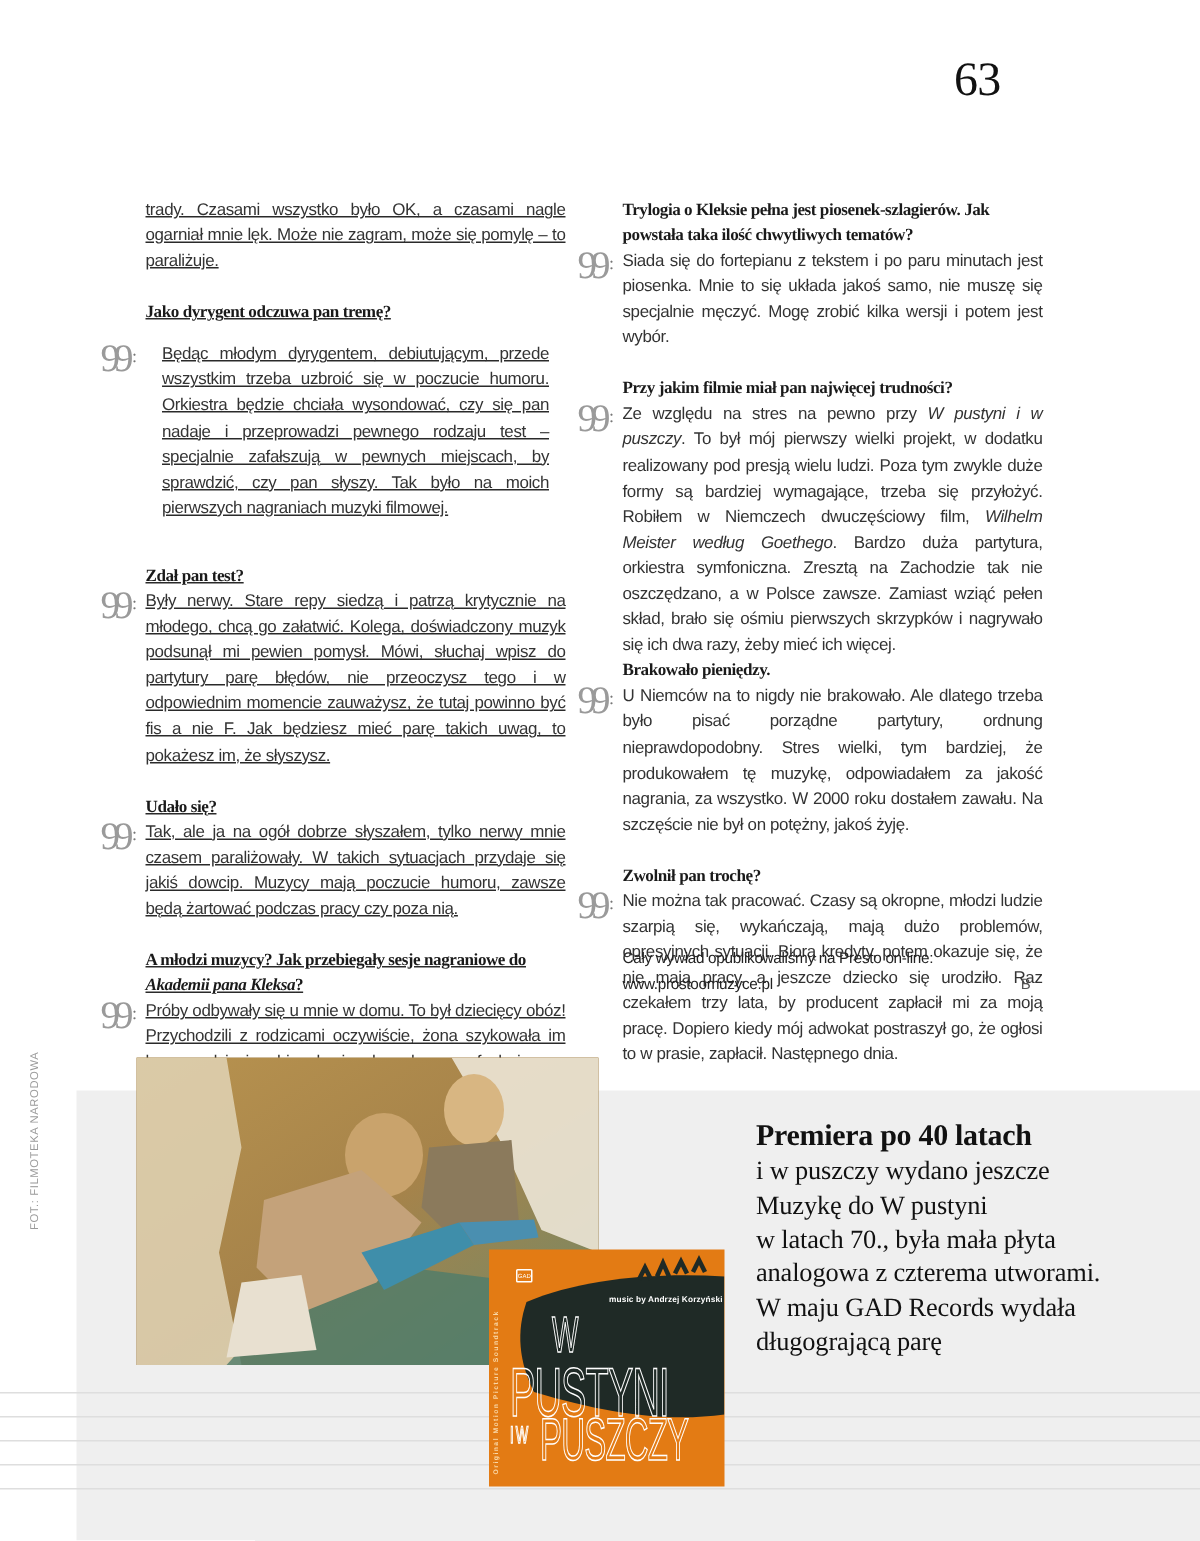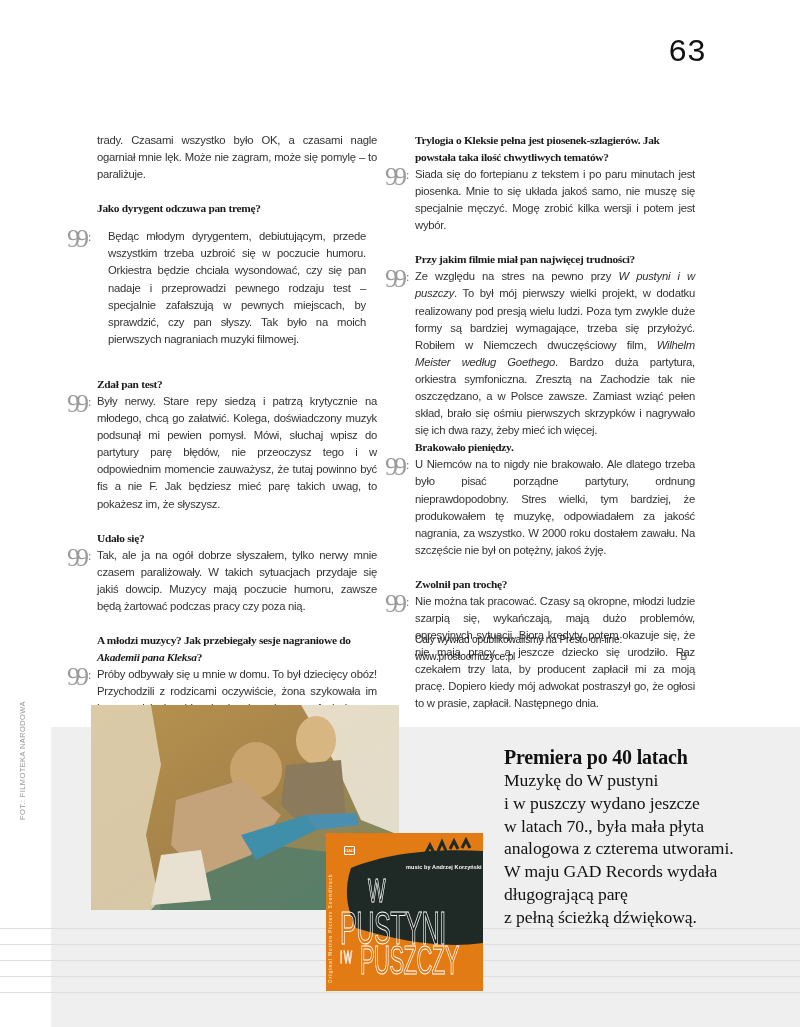--- a/index.html
+++ b/index.html
@@ -2,26 +2,26 @@
 <html><head>
   <meta charset="utf-8">
   <style>
     html, body { margin: 0; padding: 0; }
     body {
       width: 800px; height: 1027px; position: relative; overflow: hidden;
       background: #ffffff; color: #2a2a2a;
       font-family: "Liberation Sans", sans-serif;
     }
     .page-number {
-      position: absolute; left: 668px; top: 34px;
-      font-family: Liberation Mono, monospace; font-size: 32px; color: #111;
+      position: absolute; left: 636px; top: 34px;
+      font-family: Liberation Serif, serif; font-size: 32px; color: #111;
       letter-spacing: -0.5px;
     }
     .col { position: absolute; top: 132px; width: 280px; }
-    .col-left { left: 97px; }
+    .col-left { left: 97px; text-decoration: underline; }
     .col-right { left: 415px; }
     .body-text {
       font-family: "Liberation Sans", sans-serif;
       font-size: 11.3px; line-height: 17.1px; color: #333;
       text-align: justify; letter-spacing: -0.25px;
       position: relative;
     }
     .question {
       font-family: "Liberation Serif", serif; font-weight: bold;
       font-size: 11.4px; line-height: 17px; color: #1a1a1a;
@@ -207,20 +207,19 @@
   <div class="album-credit">music by Andrzej Korzyński</div>
   <div class="album-title-w">W</div>
   <div class="album-title-1">PUSTYNI</div>
   <div class="album-title-iw">I W</div>
   <div class="album-title-2">PUSZCZY</div>
   <div class="album-spine-text">Original Motion Picture Soundtrack</div>
 </div>
 
 <div class="sidebar-text">
   <p class="sidebar-title">Premiera po 40 latach</p>
+  <p class="sidebar-line">i w puszczy wydano jeszcze</p>
   <p class="sidebar-line">Muzykę do W pustyni</p>
-  <p class="sidebar-line">i w puszczy wydano jeszcze</p>
   <p class="sidebar-line">w latach 70., była mała płyta</p>
   <p class="sidebar-line">analogowa z czterema utworami.</p>
   <p class="sidebar-line">W maju GAD Records wydała</p>
   <p class="sidebar-line">długogrającą parę</p>
-  <p class="sidebar-line">z pełną ścieżką dźwiękową.</p>
 </div>
 
 </body></html>

